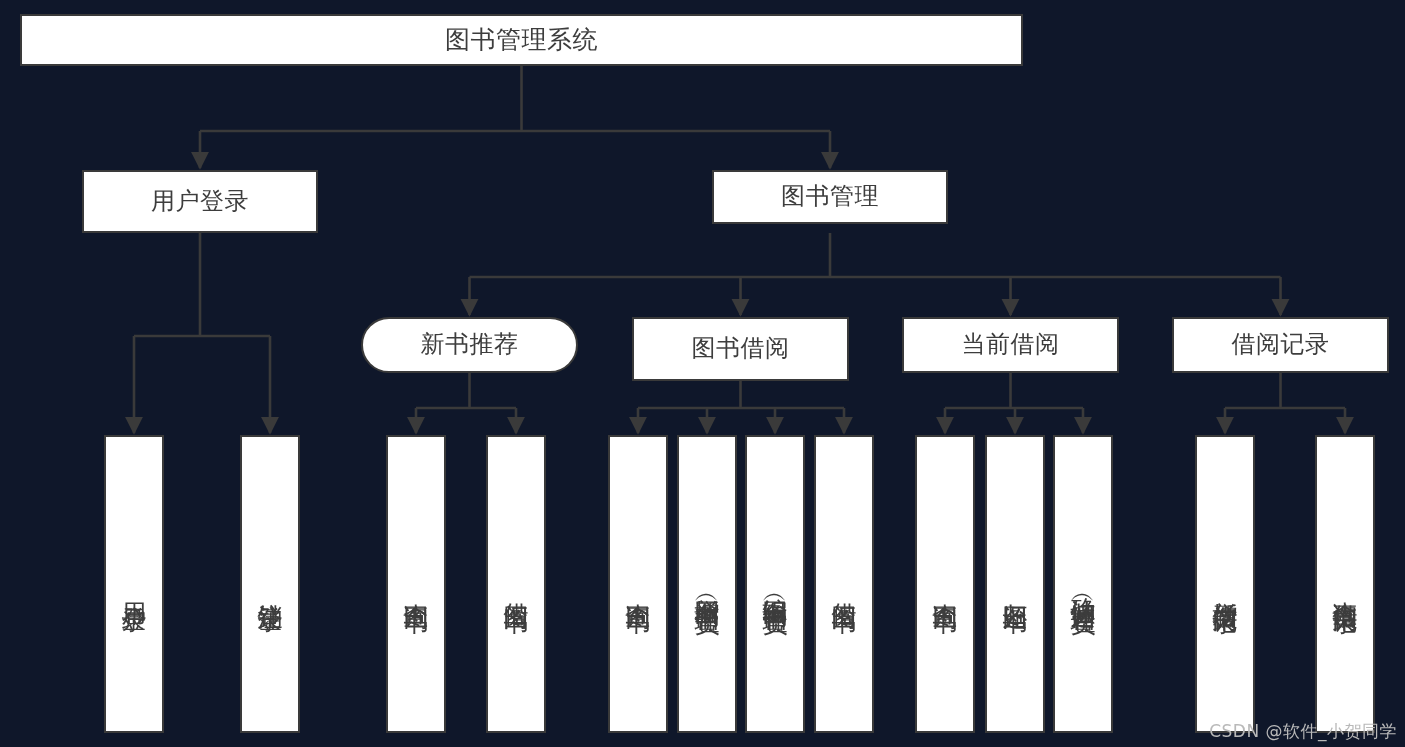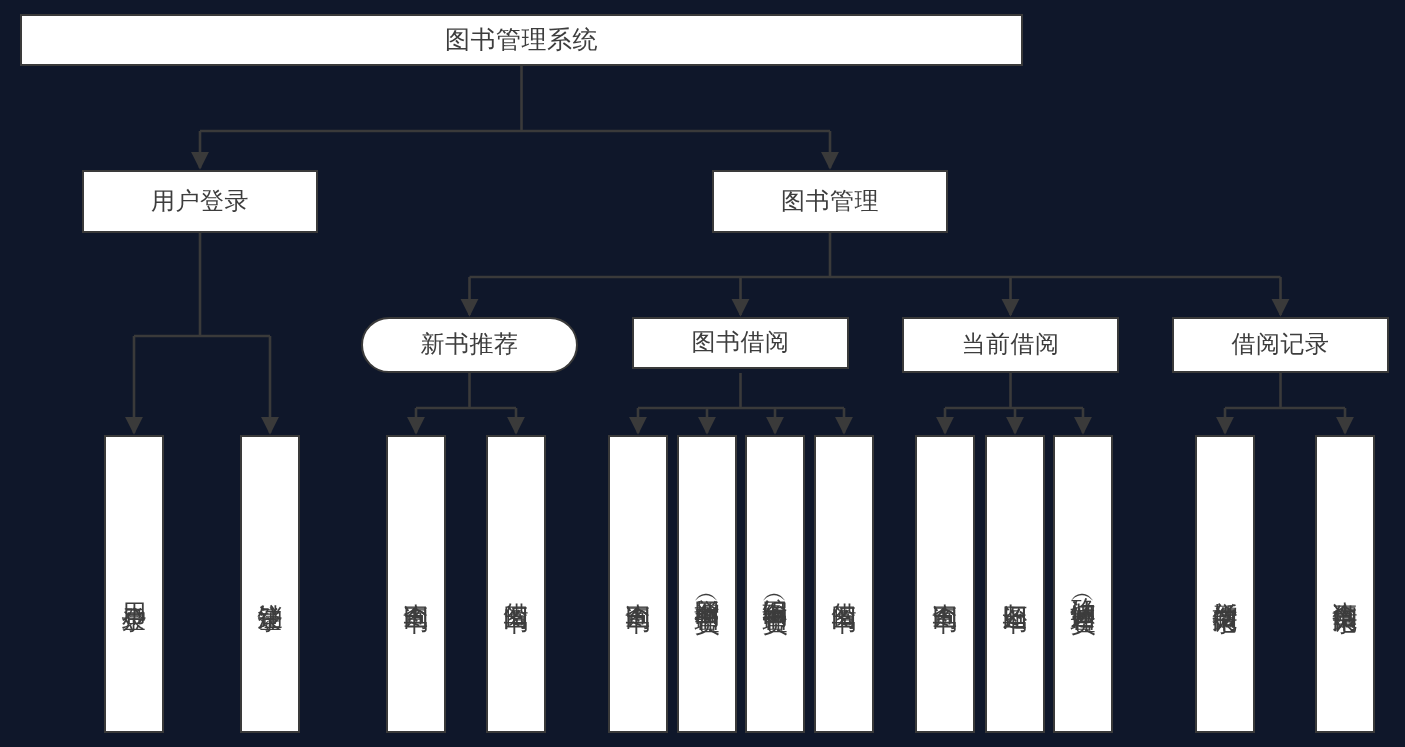--- a/index.html
+++ b/index.html
@@ -124,27 +124,27 @@
       </g>
   </svg>
 
   <div id="nodes-layer">
       <div class="node horiz root" style="left: 20px; top: 14px; width: 1003px; height: 52px;">
         <span class="node-label">图书管理系统</span>
       </div>
       <div class="node horiz" style="left: 82px; top: 170px; width: 236px; height: 63px;">
         <span class="node-label">用户登录</span>
       </div>
-      <div class="node horiz" style="left: 712px; top: 170px; width: 236px; height: 63px;">
+      <div class="node horiz" style="left: 712px; top: 170px; width: 236px; height: 54px;">
         <span class="node-label">图书管理</span>
       </div>
       <div class="node horiz" style="left: 361px; top: 317px; width: 217px; height: 56px; border-radius: 28px;">
         <span class="node-label">新书推荐</span>
       </div>
-      <div class="node horiz" style="left: 632px; top: 317px; width: 217px; height: 52px;">
+      <div class="node horiz" style="left: 632px; top: 317px; width: 217px; height: 64px;">
         <span class="node-label">图书借阅</span>
       </div>
       <div class="node horiz" style="left: 902px; top: 317px; width: 217px; height: 56px;">
         <span class="node-label">当前借阅</span>
       </div>
       <div class="node horiz" style="left: 1172px; top: 317px; width: 217px; height: 56px;">
         <span class="node-label">借阅记录</span>
       </div>
       <div class="node vert" style="left: 104px; top: 435px; width: 60px; height: 298px;">
         <span class="node-label">用户登录</span>
@@ -180,13 +180,14 @@
         <span class="node-label">确认归还（管理员）</span>
       </div>
       <div class="node vert" style="left: 1195px; top: 435px; width: 60px; height: 298px;">
         <span class="node-label">新增借阅记录</span>
       </div>
       <div class="node vert" style="left: 1315px; top: 435px; width: 60px; height: 298px;">
         <span class="node-label">查询借阅记录</span>
       </div>
     </div>
 
+  <div id="watermark">CSDN @软件_小贺同学</div>
 </div>
 
 </body></html>

